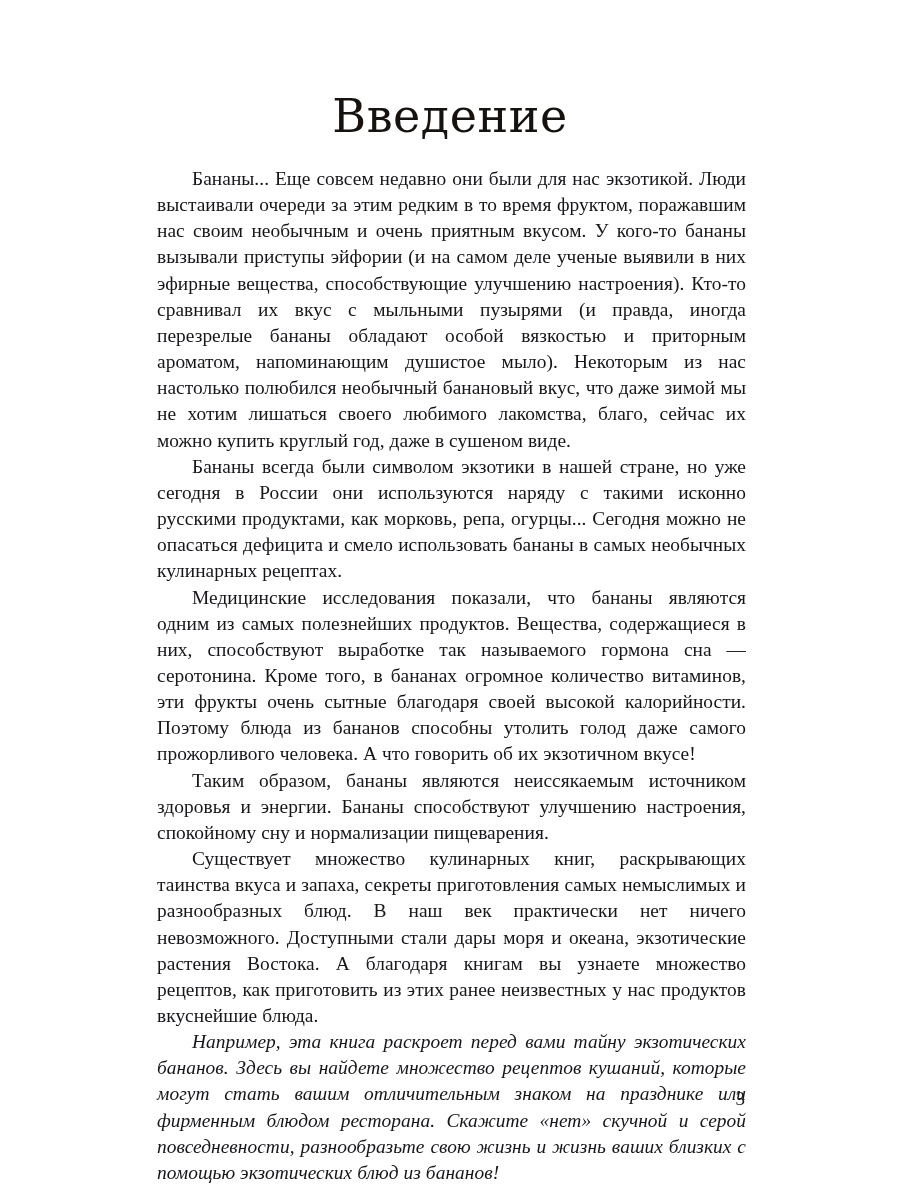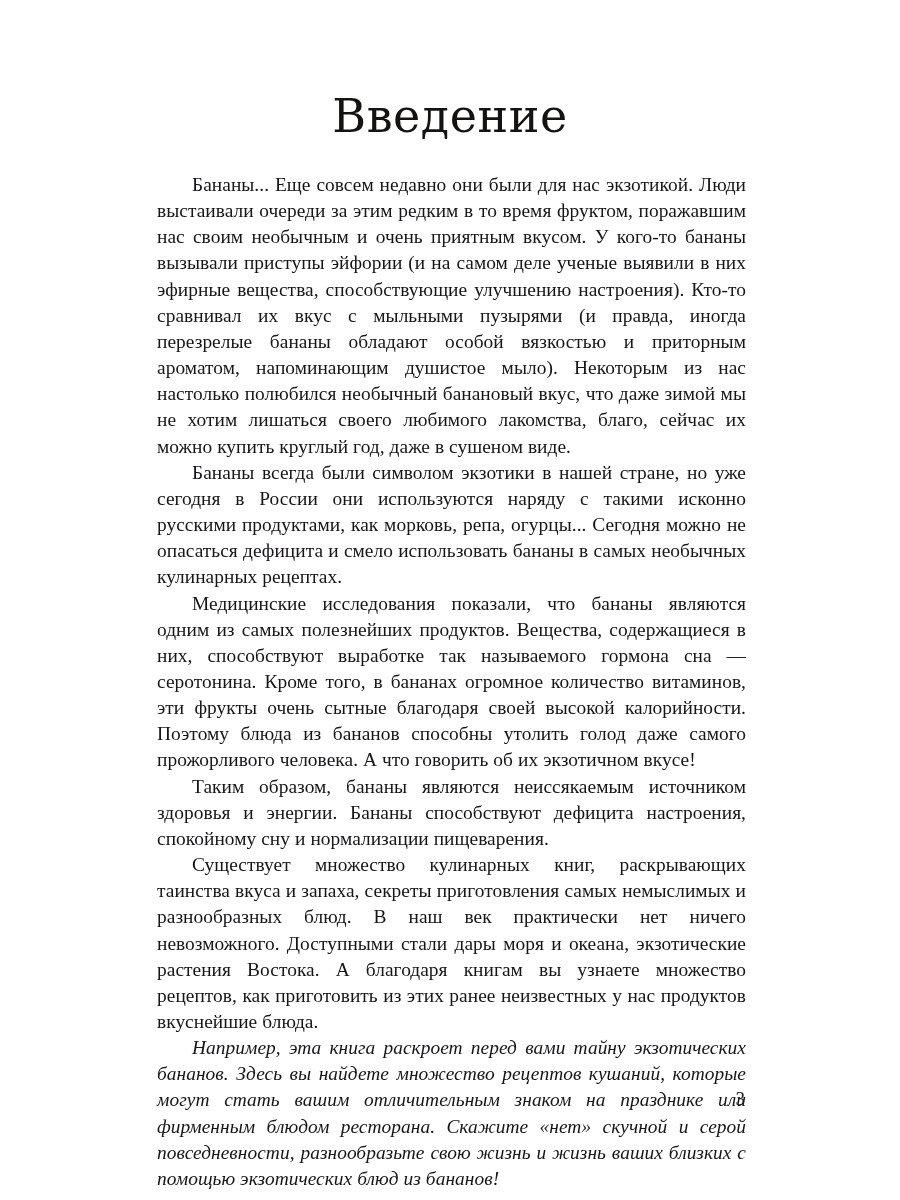--- a/index.html
+++ b/index.html
@@ -36,21 +36,21 @@
     letter-spacing: 0.012em;
     color: #15120f;
     line-height: 1.2;
     white-space: nowrap;
   }
 
   
   .text-block {
     position: absolute;
     left: 157px;
-    top: 172px;
+    top: 166px;
     width: 589px;
   }
 
   .para {
     margin: 0;
     text-indent: 35px;
     text-align: justify;
     text-justify: inter-word;
     font-size: 19.4px;
     line-height: 26.15px;
@@ -80,20 +80,20 @@
 <body>
 
 <div class="page">
 
   <h1 class="chapter-title">Введение</h1>
 
   <div class="text-block">
     <p class="para">Бананы... Еще совсем недавно они были для нас экзотикой. Люди выстаивали очереди за этим редким в то время фруктом, поражавшим нас своим необычным и очень приятным вкусом. У кого-то бананы вызывали приступы эйфории (и на самом деле ученые выявили в них эфирные вещества, способствующие улучшению настроения). Кто-то сравнивал их вкус с мыльными пузырями (и правда, иногда перезрелые бананы обладают особой вязкостью и приторным ароматом, напоминающим душистое мыло). Некоторым из нас настолько полюбился необычный банановый вкус, что даже зимой мы не хотим лишаться своего любимого лакомства, благо, сейчас их можно купить круглый год, даже в сушеном виде.</p>
     <p class="para">Бананы всегда были символом экзотики в нашей стране, но уже сегодня в России они используются наряду с такими исконно русскими продуктами, как морковь, репа, огурцы... Сегодня можно не опасаться дефицита и смело использовать бананы в самых необычных кулинарных рецептах.</p>
     <p class="para">Медицинские исследования показали, что бананы являются одним из самых полезнейших продуктов. Вещества, содержащиеся в них, способствуют выработке так называемого гормона сна — серотонина. Кроме того, в бананах огромное количество витаминов, эти фрукты очень сытные благодаря своей высокой калорийности. Поэтому блюда из бананов способны утолить голод даже самого прожорливого человека. А что говорить об их экзотичном вкусе!</p>
-    <p class="para">Таким образом, бананы являются неиссякаемым источником здоровья и энергии. Бананы способствуют дефицита настроения, спокойному сну и нормализации пищеварения.</p>
+    <p class="para">Таким образом, бананы являются неиссякаемым источником здоровья и энергии. Бананы способствуют улучшению настроения, спокойному сну и нормализации пищеварения.</p>
     <p class="para">Существует множество кулинарных книг, раскрывающих таинства вкуса и запаха, секреты приготовления самых немыслимых и разнообразных блюд. В наш век практически нет ничего невозможного. Доступными стали дары моря и океана, экзотические растения Востока. А благодаря книгам вы узнаете множество рецептов, как приготовить из этих ранее неизвестных у нас продуктов вкуснейшие блюда.</p>
     <p class="para">Например, эта книга раскроет перед вами тайну экзотических бананов. Здесь вы найдете множество рецептов кушаний, которые могут стать вашим отличительным знаком на празднике или фирменным блюдом ресторана. Скажите «нет» скучной и серой повседневности, разнообразьте свою жизнь и жизнь ваших близких с помощью экзотических блюд из бананов!</p>
   </div>
 
   <div class="folio">3</div>
 
 </div>
 
 </body></html>

